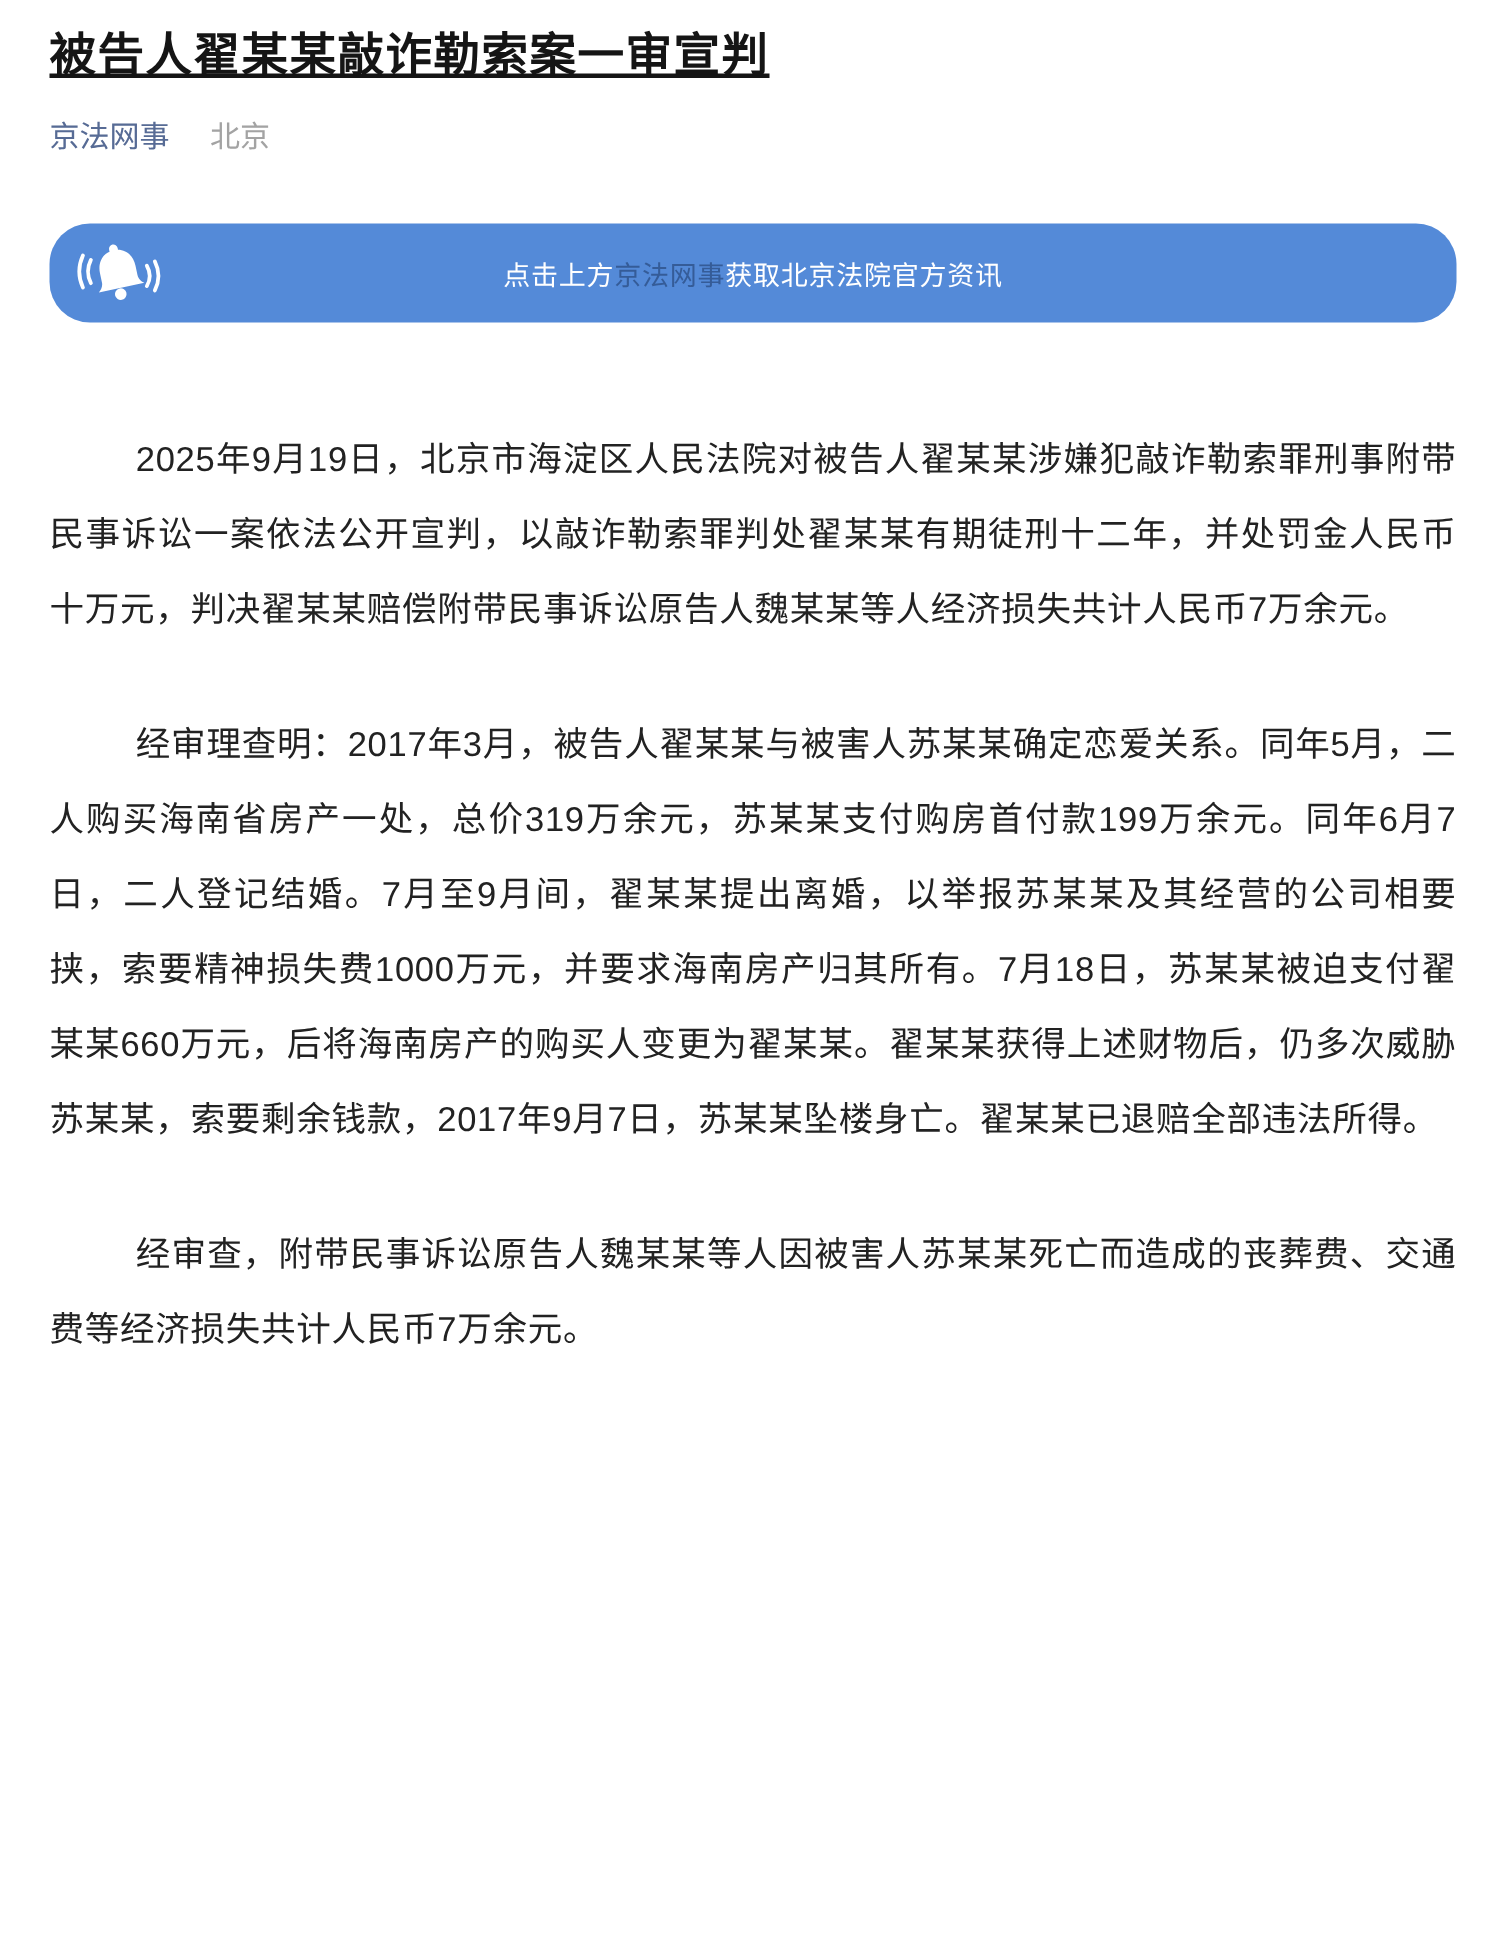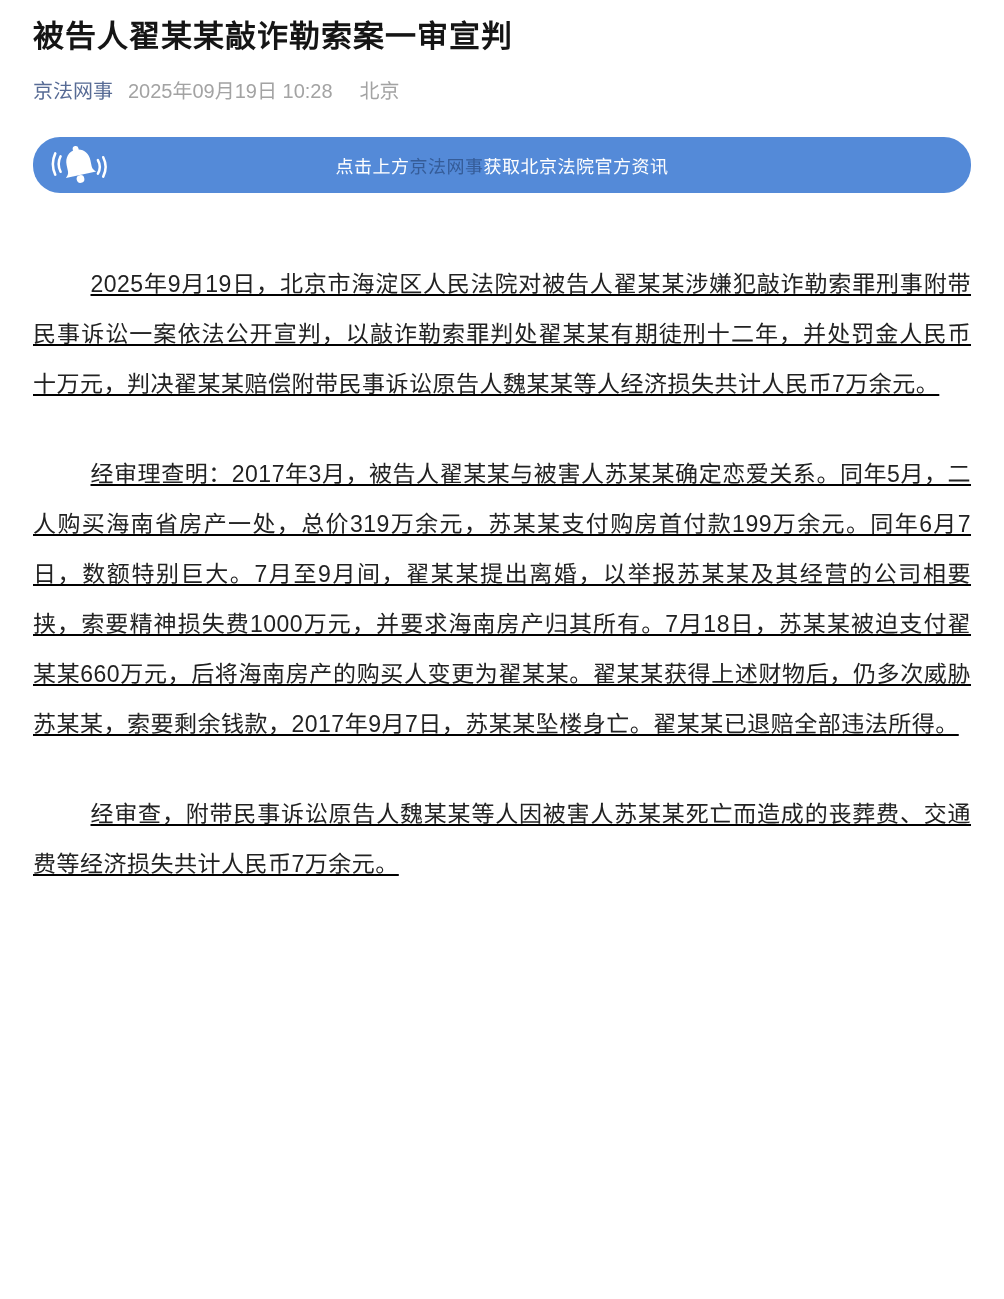--- a/index.html
+++ b/index.html
@@ -12,40 +12,41 @@
     background: #ffffff;
   }
   .page { padding: 16px 33px 30px 33px; }
 
   .article-title {
     font-size: 31px;
     line-height: 1.35;
     font-weight: 700;
     color: #151515;
     letter-spacing: 1px;
+    text-decoration: underline;
   }
 
   .meta-row {
     margin-top: 17px;
     display: flex;
     align-items: baseline;
     gap: 15px;
     font-size: 20px;
   }
   .meta-source {
     color: #576b95;
     cursor: pointer;
     text-decoration: none;
   }
   .meta-date, .meta-location { color: #a3a3a3; }
   .meta-location { margin-left: 12px; }
 
   .notify-banner {
-    margin-top: 33px;
-    height: 56px;
+    margin-top: 45px;
+    height: 66px;
     background: #548ad8;
     border-radius: 27px;
     position: relative;
     display: flex;
     align-items: center;
     cursor: pointer;
   }
   .bell-wrap {
     margin-left: 15px;
     display: flex;
@@ -59,42 +60,41 @@
     text-align: center;
     font-size: 18px;
     color: #ffffff;
     letter-spacing: 0.5px;
     white-space: nowrap;
   }
   .banner-text .hl {
     color: rgba(28, 54, 100, 0.55);
   }
 
-  .article-body { margin-top: 66px; text-decoration: underline; }
+  .article-body { margin-top: 66px; }
   .article-body p {
     font-size: 23px;
     line-height: 50px;
     color: #222222;
     text-align: justify;
     text-indent: 2.5em;
     margin-bottom: 40px;
     letter-spacing: 0.5px;
   }
   .article-body p:last-child { margin-bottom: 0; }
 </style>
 </head>
 <body>
 
 <div class="page">
 
   <h1 class="article-title">被告人翟某某敲诈勒索案一审宣判</h1>
 
   <div class="meta-row">
     <a class="meta-source">京法网事</a>
-    <span class="meta-date">2025年09月19日 10:28</span>
     <span class="meta-location">北京</span>
   </div>
 
   <div class="notify-banner">
     <span class="bell-wrap">
       <svg width="62" height="48" viewBox="0 0 64 48" aria-hidden="true">
         <g transform="rotate(-12 32 24)" fill="#ffffff">
           <rect x="29" y="4" width="6" height="7" rx="3"></rect>
           <path d="M32 8c-7.6 0-12.5 5.8-12.5 13.5v6.5c0 3-1.8 5-3.5 6.3h32c-1.7-1.3-3.5-3.3-3.5-6.3v-6.5C44.5 13.8 39.6 8 32 8z"></path>
           <circle cx="30.5" cy="38.5" r="4"></circle>
@@ -105,17 +105,17 @@
           <path d="M51.5 19 Q55.5 26 51.5 33"></path>
           <path d="M57 16 Q62 26 57 36"></path>
         </g>
       </svg>
     </span>
     <span class="banner-text"><span>点击上方</span><span class="hl">京法网事</span><span>获取北京法院官方资讯</span></span>
   </div>
 
   <div class="article-body">
     <p>2025年9月19日，北京市海淀区人民法院对被告人翟某某涉嫌犯敲诈勒索罪刑事附带民事诉讼一案依法公开宣判，以敲诈勒索罪判处翟某某有期徒刑十二年，并处罚金人民币十万元，判决翟某某赔偿附带民事诉讼原告人魏某某等人经济损失共计人民币7万余元。</p>
-    <p>经审理查明：2017年3月，被告人翟某某与被害人苏某某确定恋爱关系。同年5月，二人购买海南省房产一处，总价319万余元，苏某某支付购房首付款199万余元。同年6月7日，数额特别巨大。7月至9月间，翟某某提出离婚，以举报苏某某及其经营的公司相要挟，索要精神损失费1000万元，并要求海南房产归其所有。7月18日，苏某某被迫支付翟某某660万元，后将海南房产的购买人变更为翟某某。翟某某获得上述财物后，仍多次威胁苏某某，索要剩余钱款，2017年9月7日，苏某某坠楼身亡。翟某某已退赔全部违法所得。</p>
+    <p>经审理查明：2017年3月，被告人翟某某与被害人苏某某确定恋爱关系。同年5月，二人购买海南省房产一处，总价319万余元，苏某某支付购房首付款199万余元。同年6月7日，二人登记结婚。7月至9月间，翟某某提出离婚，以举报苏某某及其经营的公司相要挟，索要精神损失费1000万元，并要求海南房产归其所有。7月18日，苏某某被迫支付翟某某660万元，后将海南房产的购买人变更为翟某某。翟某某获得上述财物后，仍多次威胁苏某某，索要剩余钱款，2017年9月7日，苏某某坠楼身亡。翟某某已退赔全部违法所得。</p>
     <p>经审查，附带民事诉讼原告人魏某某等人因被害人苏某某死亡而造成的丧葬费、交通费等经济损失共计人民币7万余元。</p>
   </div>
 
 </div>
 
 </body></html>

